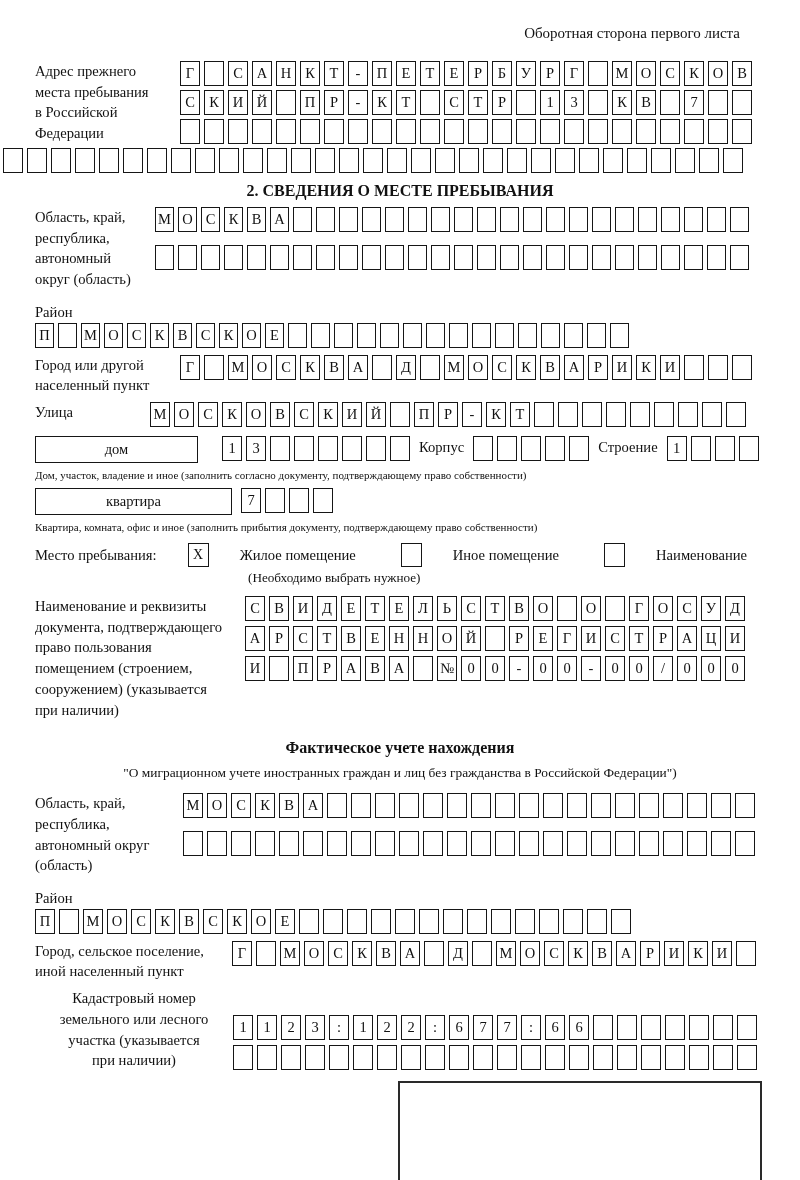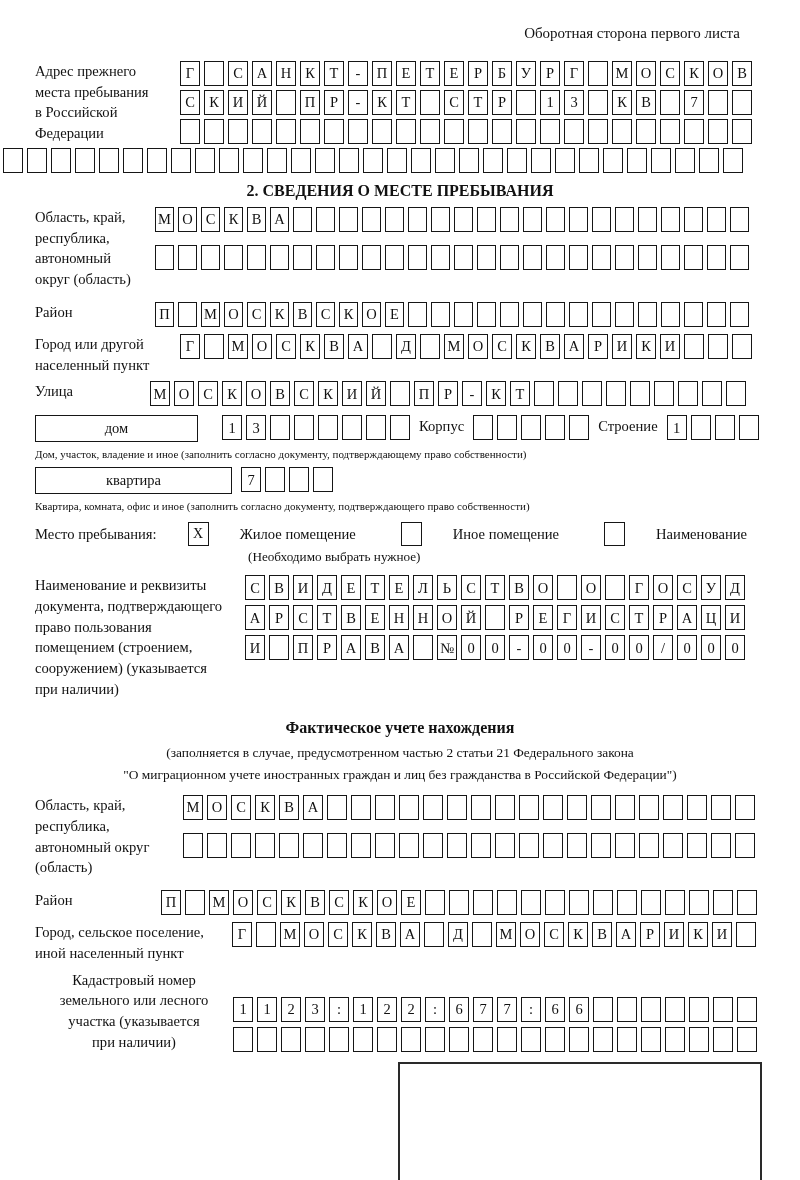--- a/index.html
+++ b/index.html
@@ -24,21 +24,21 @@
     box-sizing:border-box;width:20px;height:25px;flex-shrink:0;
     border:1.6px solid #161616;background:#fff;
     display:flex;align-items:center;justify-content:center;
     font-size:14.5px;line-height:1;
   }
   .tight .cell{width:19px;}
   .full-row{margin:4px 0 0 3px;}
   .note-center{text-align:center;font-size:13.2px;margin-top:5px;}
   .sec-heading{text-align:center;font-weight:bold;font-size:16px;margin-top:9px;}
   .mt6{margin-top:6px;} .mt7{margin-top:7px;} .mt8{margin-top:8px;}
-  .mt9{margin-top:9px;} .mt10{margin-top:10px;} .mt12{margin-top:12px;}
+  .mt9{margin-top:9px;} .mt10{margin-top:10px;} .mt12{margin-top:12px;flex-direction:column;}
   .mt16{margin-top:19px;}
   .wide-box{
     box-sizing:border-box;border:1.6px solid #161616;height:27px;flex-shrink:0;
     display:flex;align-items:center;justify-content:center;font-size:14.5px;
   }
   .house-box{width:163px;margin-right:24px;}
   .apt-box{width:197px;margin-right:9px;}
   .inline-label{font-size:14.6px;padding:3px 9px 0 9px;white-space:nowrap;}
   .note-left{margin:6px 0 0 35px;font-size:11px;}
   .stay-row{display:flex;align-items:center;margin:10px 0 0 35px;font-size:14.6px;gap:20px;}
@@ -377,21 +377,21 @@
 
   <div class="frow mt7">
     <div class="wide-box apt-box">квартира</div>
     <div class="cells">
         <div class="cell">7</div>
         <div class="cell"></div>
         <div class="cell"></div>
         <div class="cell"></div>
       </div>
   </div>
-  <div class="note-left">Квартира, комната, офис и иное (заполнить согласно документу, подтверждающего право собственности)</div>
+  <div class="note-left">Квартира, комната, офис и иное (заполнить прибытия документу, подтверждающему право собственности)</div>
 
   <div class="stay-row">
     <span>Место пребывания:</span>
     <span class="chk">X</span>
     <span class="opt sp">Жилое помещение</span>
     <span class="chk"></span>
     <span class="opt sp">Иное помещение</span>
     <span class="chk"></span>
     <span class="opt">Наименование</span>
   </div>
@@ -472,21 +472,20 @@
           <div class="cell">/</div>
           <div class="cell">0</div>
           <div class="cell">0</div>
           <div class="cell">0</div>
         </div>
     </div>
   </div>
 
   <div class="sec-heading mt16">Фактическое учете нахождения</div>
   <div class="center-note">
-    <div>(заполняется в случае, предусмотренном частью 2 статьи 21 Федерального закона</div>
     <div>"О миграционном учете иностранных граждан и лиц без гражданства в Российской Федерации")</div>
   </div>
 
   <div class="frow mt8">
     <div class="flabel w148">Область, край,
 республика,
 автономный округ
 (область)</div>
     <div class="rows g12">
       <div class="cells">

